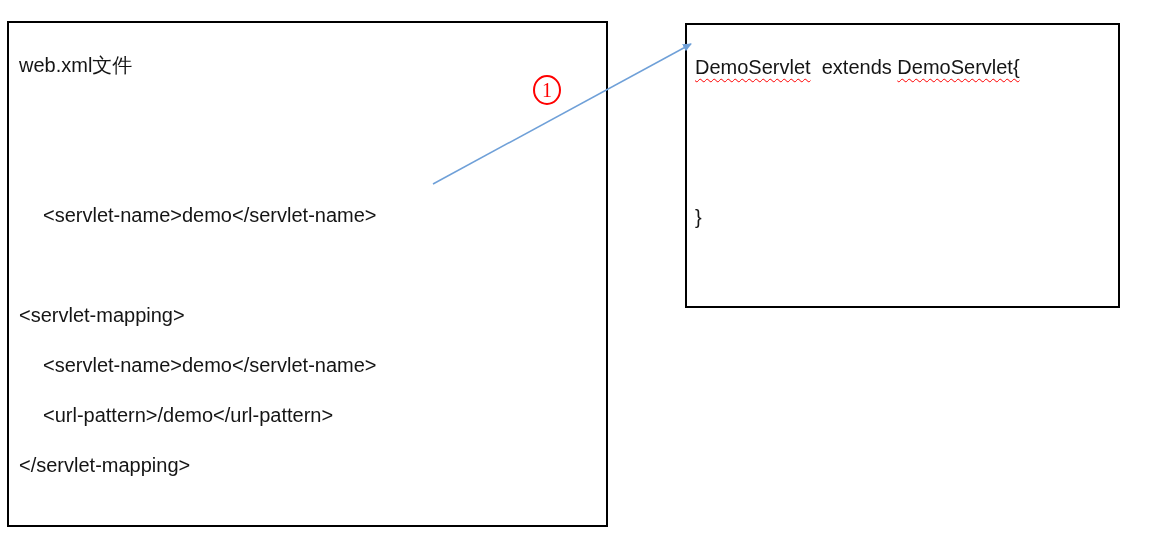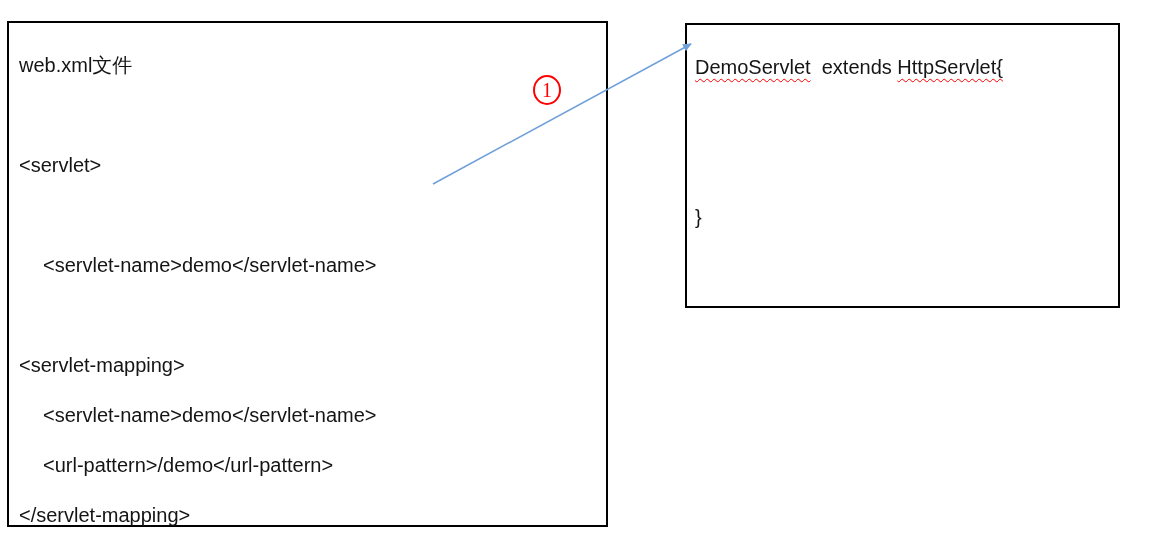--- a/index.html
+++ b/index.html
@@ -88,32 +88,31 @@
   }
 </style>
 </head>
 <body>
 
 <div class="canvas">
 
   <div class="box web-xml-box">
     <div class="line">web.xml文件</div>
     <div class="line"></div>
-    <div class="line">&lt;servlet&gt;</div>
     <div class="line"></div>
     <div class="line indent">&lt;servlet-name&gt;demo&lt;/servlet-name&gt;</div>
     <div class="line"></div>
     <div class="line">&lt;servlet-mapping&gt;</div>
     <div class="line indent">&lt;servlet-name&gt;demo&lt;/servlet-name&gt;</div>
     <div class="line indent">&lt;url-pattern&gt;/demo&lt;/url-pattern&gt;</div>
     <div class="line">&lt;/servlet-mapping&gt;</div>
   </div>
 
   <div class="box java-box">
-    <div class="line"><span class="squiggle">DemoServlet</span><span>  extends </span><span class="squiggle">HttpServlet{</span></div>
+    <div class="line"><span class="squiggle">DemoServlet</span><span>  extends </span><span class="squiggle">DemoServlet{</span></div>
     <div class="line"></div>
     <div class="line"></div>
     <div class="line">}</div>
   </div>
 
   <svg class="arrow-svg" viewBox="0 0 1151 553" xmlns="http://www.w3.org/2000/svg">
     <defs>
       <marker id="ah" markerWidth="10" markerHeight="9" refX="8" refY="4" orient="auto" markerUnits="userSpaceOnUse">
         <path class="arrow-head" d="M0,0 L9,4 L0,8 Z"></path>
       </marker>

